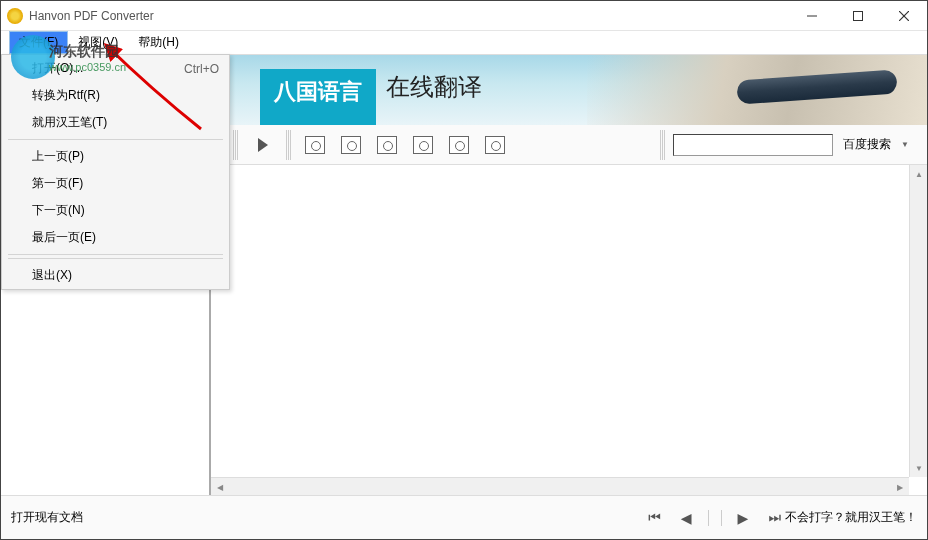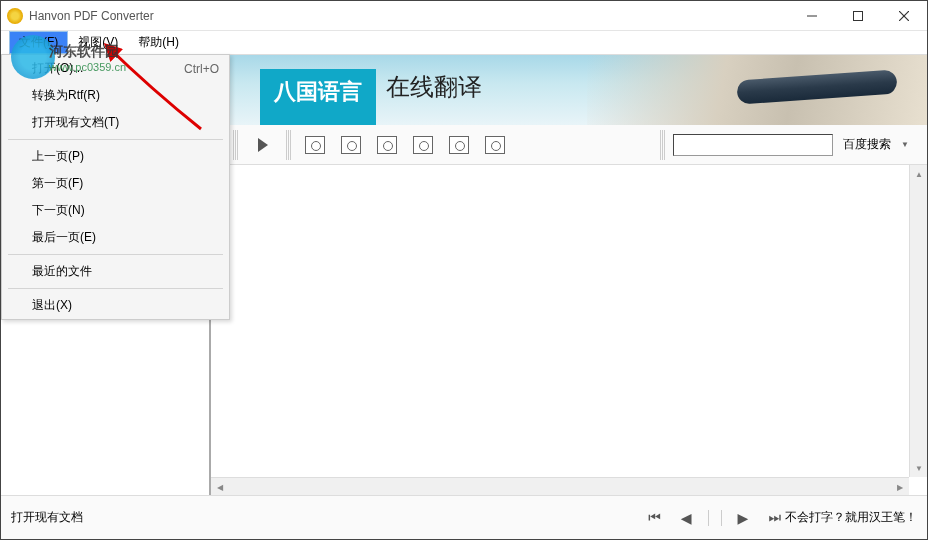--- a/index.html
+++ b/index.html
@@ -88,39 +88,36 @@
 
     <div class="dropdown">
       <div class="dd-item">
         <span class="dd-label">打开(O)...</span>
         <span class="dd-shortcut">Ctrl+O</span>
       </div>
       <div class="dd-item">
         <span class="dd-label">转换为Rtf(R)</span>
       </div>
       <div class="dd-item">
-        <span class="dd-label">打开现有文档(T)</span>
+        <span class="dd-label">就用汉王笔(T)</span>
       </div>
       <div class="dd-sep"></div>
       <div class="dd-item">
         <span class="dd-label">上一页(P)</span>
       </div>
       <div class="dd-item">
         <span class="dd-label">第一页(F)</span>
       </div>
       <div class="dd-item">
         <span class="dd-label">下一页(N)</span>
       </div>
       <div class="dd-item">
         <span class="dd-label">最后一页(E)</span>
       </div>
       <div class="dd-sep"></div>
-      <div class="dd-item">
-        <span class="dd-label">最近的文件</span>
-      </div>
       <div class="dd-sep"></div>
       <div class="dd-item">
         <span class="dd-label">退出(X)</span>
       </div>
     </div>
   </div>
 
   <div class="banner">
     <div class="banner-badge">八国语言</div>
     <div class="banner-text">在线翻译</div>

